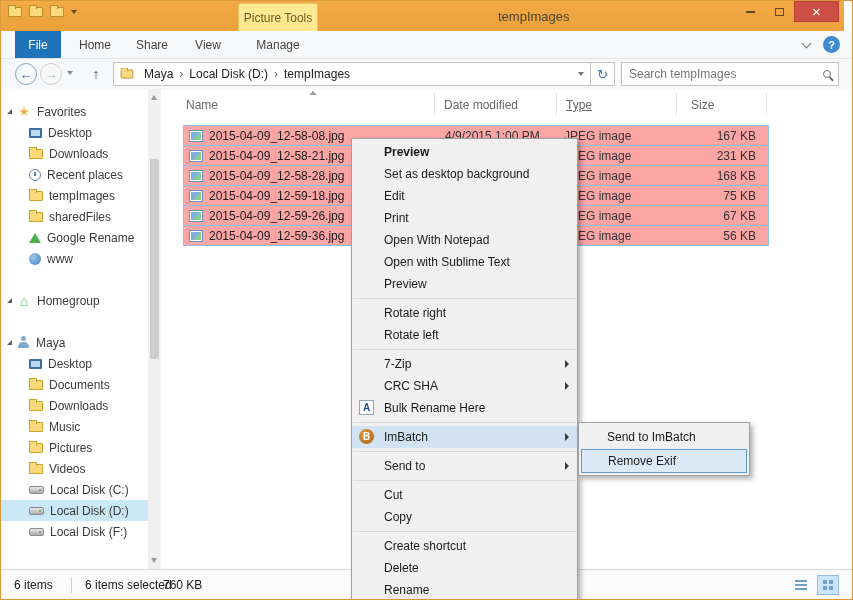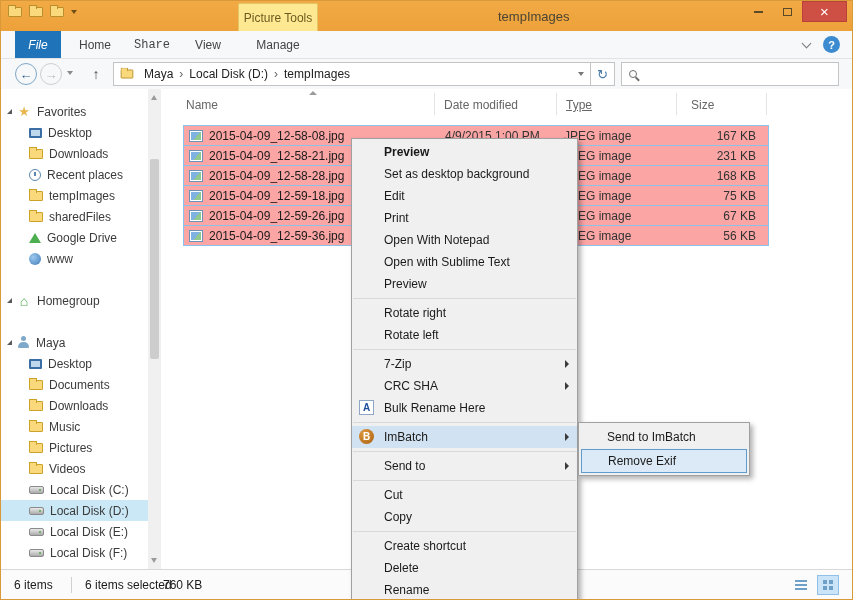--- a/index.html
+++ b/index.html
@@ -2,39 +2,39 @@
 <html><head>
 <meta charset="utf-8">
 <style>
   * { margin:0; padding:0; box-sizing:border-box; }
   html,body { background:#cfcfcf; }
   body { font-family:"Liberation Sans","DejaVu Sans",sans-serif; font-size:12px; color:#333; }
 
   .window { position:relative; width:853px; height:600px; background:#fff; border:1px solid #D99938; overflow:hidden; }
 
   
-  .titlebar { position:absolute; top:0; left:0; right:0; height:30px; background:linear-gradient(#F2AA45,#EDA13A); }
+  .titlebar { position:absolute; top:0; left:0; right:8px; height:30px; background:linear-gradient(#F2AA45,#EDA13A); }
   .qat { position:absolute; left:7px; top:6px; display:flex; align-items:center; gap:7px; }
   .fold { width:14px; height:10px; background:#F9D97B; border:1px solid #B98E2B; border-radius:1px; position:relative; }
   .fold::before { content:""; position:absolute; top:-3px; left:-1px; width:6px; height:3px; background:#F9D97B; border:1px solid #B98E2B; border-bottom:none; border-radius:1px 1px 0 0; }
   .caret-down { width:0; height:0; border-left:3.5px solid transparent; border-right:3.5px solid transparent; border-top:4px solid #6B4F17; }
   .pt-tab { position:absolute; left:237px; top:2px; width:80px; height:28px; background:#FFE892; border:1px solid #E3C766; border-bottom:none; border-radius:2px 2px 0 0; display:flex; align-items:center; justify-content:center; color:#6B5B1E; font-size:12px; }
   .win-title { position:absolute; left:497px; top:8px; font-size:13px; color:#4A4433; }
   .win-controls { position:absolute; right:5px; top:0; display:flex; height:21px; }
   .wc { width:29px; height:21px; display:flex; align-items:center; justify-content:center; color:#5A4A28; cursor:pointer; }
   .wc .minbar { width:9px; height:2px; background:#5A4A28; }
   .wc .maxbox { width:9px; height:8px; border:1.5px solid #5A4A28; background:transparent; }
   .wc.close { width:45px; background:#CE4F44; color:#fff; font-size:15px; border:1px solid #B8423A; }
 
   
   .ribbon { position:absolute; top:30px; left:0; right:0; height:28px; background:#F7F8F9; border-bottom:1px solid #E2E3E5; }
   .rtab { position:absolute; top:0; height:27px; display:flex; align-items:center; justify-content:center; color:#444; cursor:pointer; }
-  .rtab.file { left:14px; width:46px; background:#1E73B9; color:#fff;font-style:italic; }
+  .rtab.file { left:14px; width:46px; background:#1E73B9; color:#fff; }
   .rtab.home { left:70px; width:48px; }
-  .rtab.share { left:126px; width:50px;font-family:Liberation Mono, monospace; }
+  .rtab.share { left:126px; width:50px; }
   .rtab.view { left:184px; width:46px; }
   .rtab.manage { left:237px; width:80px; }
   .ribbon-chevron { position:absolute; right:42px; top:9px; width:8px; height:8px; cursor:pointer; }
   .ribbon-chevron::before { content:""; position:absolute; left:1px; top:0; width:6px; height:6px; border-right:1.5px solid #777; border-bottom:1.5px solid #777; transform:rotate(45deg); }
   .help-btn { position:absolute; right:12px; top:5px; width:17px; height:17px; border-radius:50%; background:#3C8BD0; color:#fff; font-size:11px; font-weight:bold; display:flex; align-items:center; justify-content:center; cursor:pointer; }
 
   
   .addr-row { position:absolute; top:58px; left:0; right:0; height:30px; background:#F7F8F9; }
   .navbtn { position:absolute; width:22px; height:22px; border-radius:50%; display:flex; align-items:center; justify-content:center; font-size:13px; cursor:pointer; }
   .navbtn.back { left:14px; top:4px; border:1px solid #7FA8C9; color:#2F5D8A; }
@@ -174,20 +174,21 @@
       <span class="fold"></span>
       <span class="crumb">Maya</span>
       <span class="crumb-sep">›</span>
       <span class="crumb">Local Disk (D:)</span>
       <span class="crumb-sep">›</span>
       <span class="crumb">tempImages</span>
       <span class="addr-caret"></span>
     </div>
     <div class="refresh-btn">↻</div>
     <div class="search-box">
+      <input type="text" placeholder="Search tempImages" style="">
       <span class="mag"></span>
     </div>
   </div>
 
   <div class="sidebar">
     <div class="sb-item header">
       <span class="tri exp"></span>
       <span class="i i-star">★</span>
       <span>Favorites</span>
     </div>
@@ -206,21 +207,21 @@
     <div class="sb-item child">
         <span class="i i-folder"></span>
         <span>tempImages</span>
       </div>
     <div class="sb-item child">
         <span class="i i-folder"></span>
         <span>sharedFiles</span>
       </div>
     <div class="sb-item child">
         <span class="i i-gdrive"></span>
-        <span>Google Drive</span>
+        <span>Google Rename</span>
       </div>
     <div class="sb-item child">
         <span class="i i-globe"></span>
         <span>www</span>
       </div>
     <div class="sb-gap"></div>
     <div class="sb-item header">
       <span class="tri exp"></span>
       <span class="i i-home">⌂</span>
       <span>Homegroup</span>
@@ -255,24 +256,20 @@
         <span class="i i-folder"></span>
         <span>Videos</span>
       </div>
     <div class="sb-item child">
         <span class="i i-drive"></span>
         <span>Local Disk (C:)</span>
       </div>
     <div class="sb-item child selected">
         <span class="i i-drive"></span>
         <span>Local Disk (D:)</span>
-      </div>
-    <div class="sb-item child">
-        <span class="i i-drive"></span>
-        <span>Local Disk (E:)</span>
       </div>
     <div class="sb-item child">
         <span class="i i-drive"></span>
         <span>Local Disk (F:)</span>
       </div>
   </div>
 
   <div class="side-scroll">
     <div class="ss-arrow up"></div>
     <div class="ss-thumb"></div>

